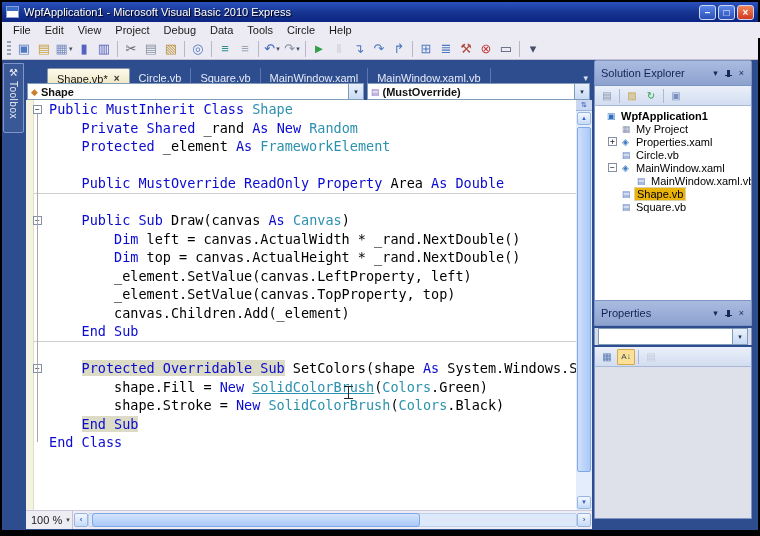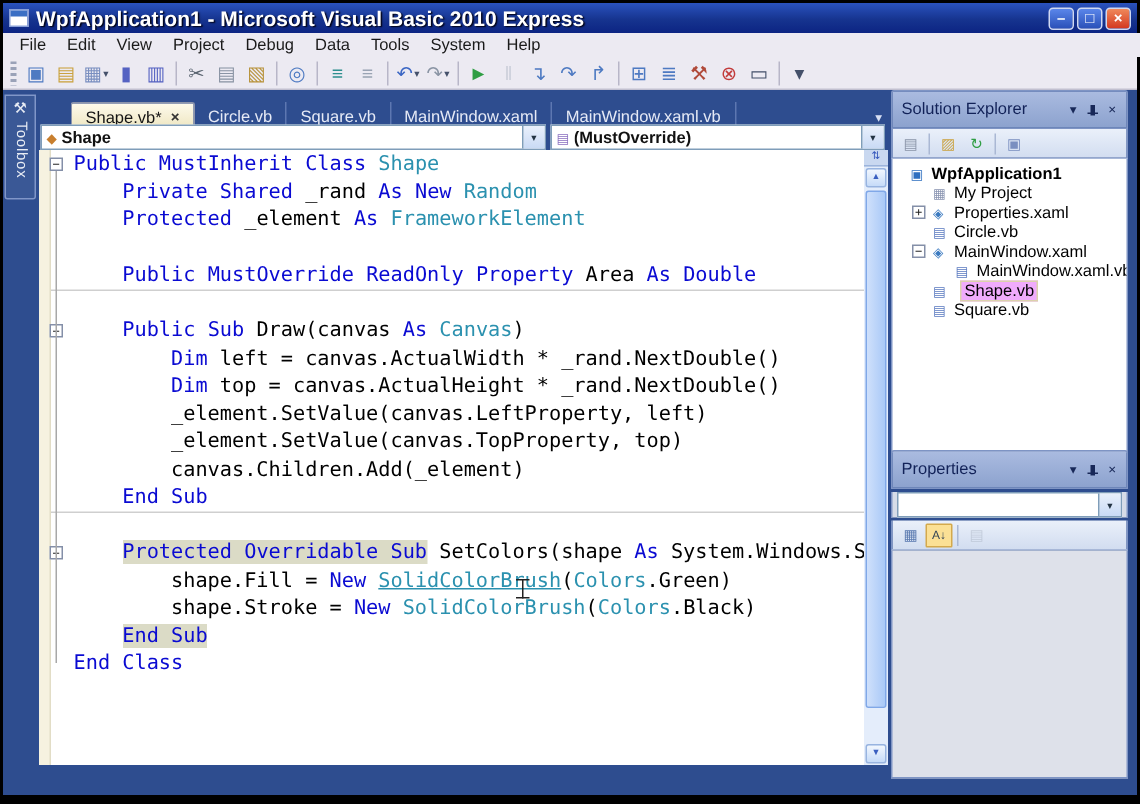--- a/index.html
+++ b/index.html
@@ -5,21 +5,21 @@
   html,body{margin:0;padding:0;background:#555;}
   *{box-sizing:border-box;}
   .frame{position:relative;width:760px;height:536px;background:#000;font-family:"Liberation Sans",sans-serif;overflow:hidden;}
 
   
   .titlebar{position:absolute;left:2px;top:2px;width:756px;height:20px;
     background:linear-gradient(180deg,#2a52be 0%,#16348f 55%,#0c2483 100%);
     display:flex;align-items:center;padding:0 4px;}
   .appicon{width:13px;height:12px;background:#fff;border:1px solid #8aa0d8;position:relative;margin-right:5px;}
   .appicon::before{content:"";position:absolute;left:0;top:0;right:0;height:4px;background:#3b6fc4;}
-  .wtitle{color:#fff;font-size:14px;font-weight:bold;text-shadow:1px 1px 1px #001;flex:1;white-space:nowrap;overflow:hidden;}
+  .wtitle{color:#fff;font-size:11px;font-weight:normal;text-shadow:1px 1px 1px #001;flex:1;white-space:nowrap;overflow:hidden;}
   .winbtns{display:flex;gap:2px;}
   .wb{width:17px;height:15px;border:1px solid #cfd8f2;border-radius:3px;color:#fff;font-size:10px;line-height:13px;
       text-align:center;background:linear-gradient(180deg,#5a86ea,#2a50b8);font-weight:bold;}
   .wb.close{background:linear-gradient(180deg,#f0885a,#d33820);}
 
   
   .menubar{position:absolute;left:2px;top:22px;width:758px;height:16px;background:#eceaf2;display:flex;align-items:center;padding-left:4px;}
   .menu-item{font-size:11px;color:#1a1a1a;padding:0 7px;line-height:16px;}
   .toolbar{position:absolute;left:2px;top:38px;width:756px;height:22px;background:#eceaf2;border-bottom:1px solid #c2c0d0;
     display:flex;align-items:center;padding-left:2px;}
@@ -104,21 +104,21 @@
   .mini-btn{width:18px;height:16px;display:flex;align-items:center;justify-content:center;font-size:10px;}
   .mini-btn.selected{background:#fbe095;border:1px solid #d4a94c;border-radius:1px;}
   .mini-btn.disabled{opacity:.4;}
   .mini-sep{width:1px;height:14px;background:#aab8d4;margin:0 2px;}
   .tree{background:#fff;border:1px solid #7e94c4;border-top:none;overflow:hidden;padding-top:3px;}
   .trow{height:13px;display:flex;align-items:center;font-size:11px;color:#000;white-space:nowrap;position:relative;}
   .trow .exp{width:9px;height:9px;border:1px solid #848fa8;background:#fff;font-size:8px;line-height:7px;text-align:center;
     position:absolute;color:#222;font-family:"DejaVu Sans Mono",monospace;}
   .trow .ticon{position:absolute;font-size:9px;}
   .trow .tlabel{position:absolute;padding:0 2px;}
-  .trow .tlabel.sel{background:#f0abfc;border:1px solid #dcd2ac;margin-left:6px;}
+  .trow .tlabel.sel{background:#eab308;border:1px solid #dcd2ac;}
   .pcombo{height:17px;margin:2px 3px;background:#fff;border:1px solid #7f9db9;display:flex;justify-content:flex-end;}
   .props-body{background:#dee1ea;border-left:1px solid #7e94c4;border-right:1px solid #7e94c4;border-bottom:1px solid #7e94c4;}
   .props-mid{background:#d6dce8;border-left:1px solid #7e94c4;border-right:1px solid #7e94c4;}
 
   
   .ibeam{position:absolute;left:318px;top:286px;width:9px;height:13px;}
   .ibeam i{position:absolute;background:#222;}
 </style>
 </head>
 <body>
@@ -136,21 +136,21 @@
   </div>
 
   <div class="menubar" id="menubar">
       <span class="menu-item">File</span>
       <span class="menu-item">Edit</span>
       <span class="menu-item">View</span>
       <span class="menu-item">Project</span>
       <span class="menu-item">Debug</span>
       <span class="menu-item">Data</span>
       <span class="menu-item">Tools</span>
-      <span class="menu-item">System</span>
+      <span class="menu-item">Circle</span>
       <span class="menu-item">Help</span>
     </div>
 
   <div class="toolbar" id="toolbar">
       <div class="grip"></div>
       <span class="tb-btn">
         <span style="color: rgb(78, 122, 194);">▣</span>
       </span>
       <span class="tb-btn">
         <span style="color: rgb(202, 162, 63);">▤</span>
@@ -281,20 +281,30 @@
     </div>
 
   <div class="mem-sep" style="top: 92.5px;"></div>
       <div class="mem-sep" style="top: 240.5px;"></div>
       <div class="fold-box" style="top: 4.5px;">−</div>
       <div class="fold-box" style="top: 115.5px;">−</div>
       <div class="fold-box" style="top: 263.5px;">−</div>
       <div class="outline-v" style="top: 14px; height: 328px;"></div>
     </div>
 
+  <div class="hrow">
+    <div class="zoombox">
+      <span>100 %</span>
+      <span class="zc">▾</span>
+    </div>
+    <div class="sbtn hbtn" style="left:48px;">‹</div>
+    <div class="h-track"></div>
+    <div class="h-thumb"></div>
+    <div class="sbtn hbtn" style="left:551px;">›</div>
+  </div>
 
   <div class="panel" style="top:60px;">
     <div class="ptitle">
       <span class="tl">Solution Explorer</span>
       <span style="display:flex" id="seBtns">
           <span class="pbtn">▾</span>
           <span class="pbtn">
             <span class="pin"></span>
           </span>
           <span class="pbtn">×</span>

